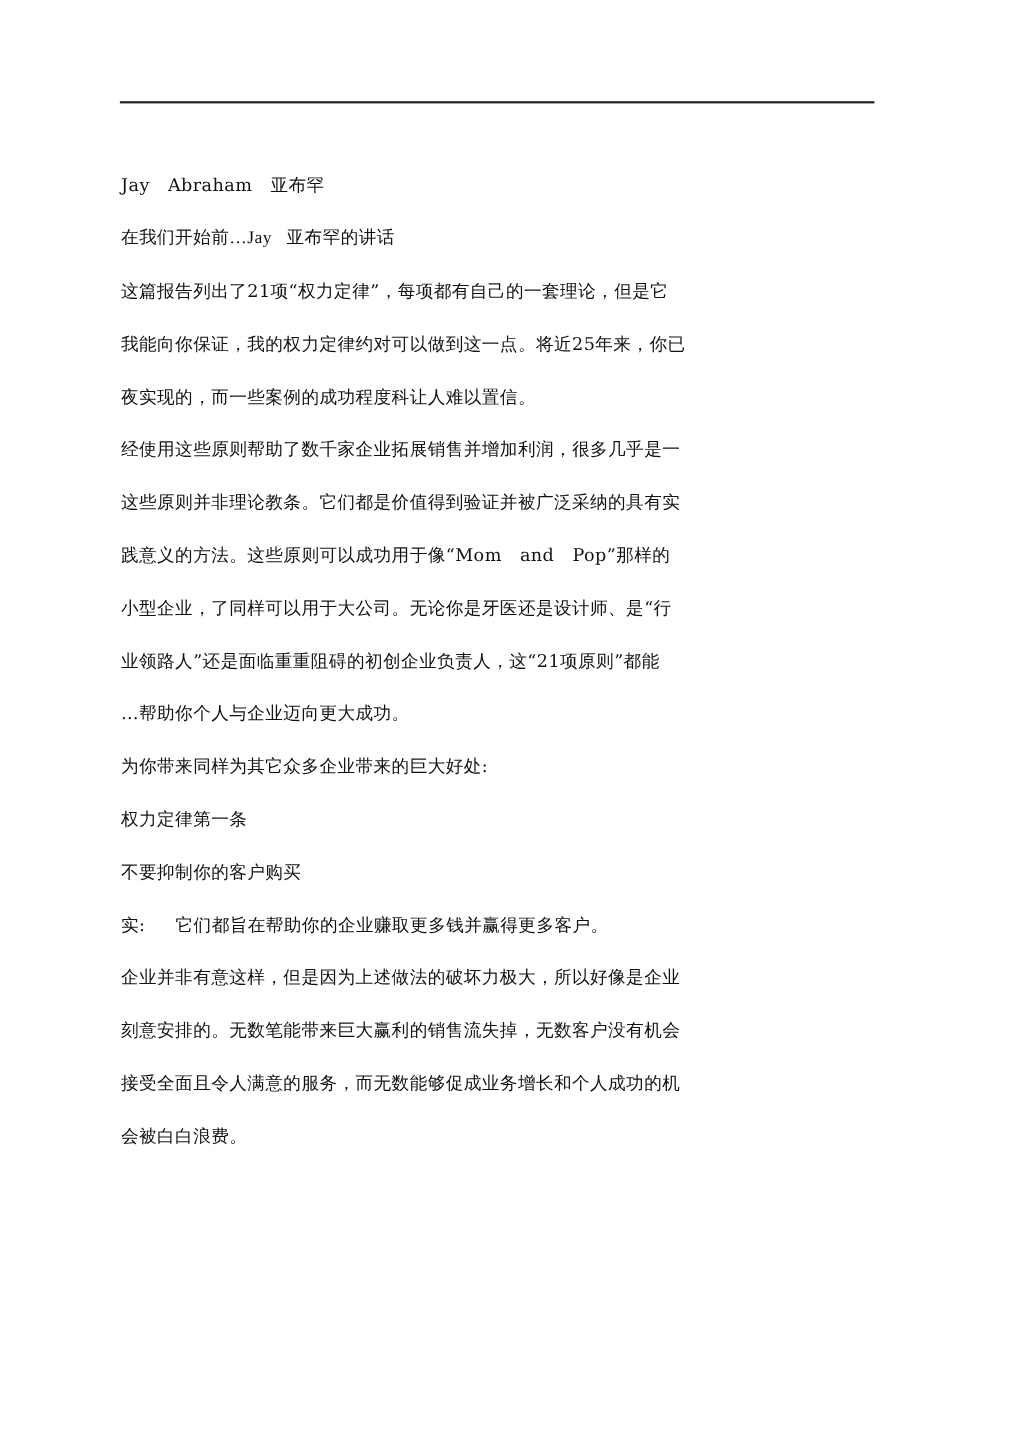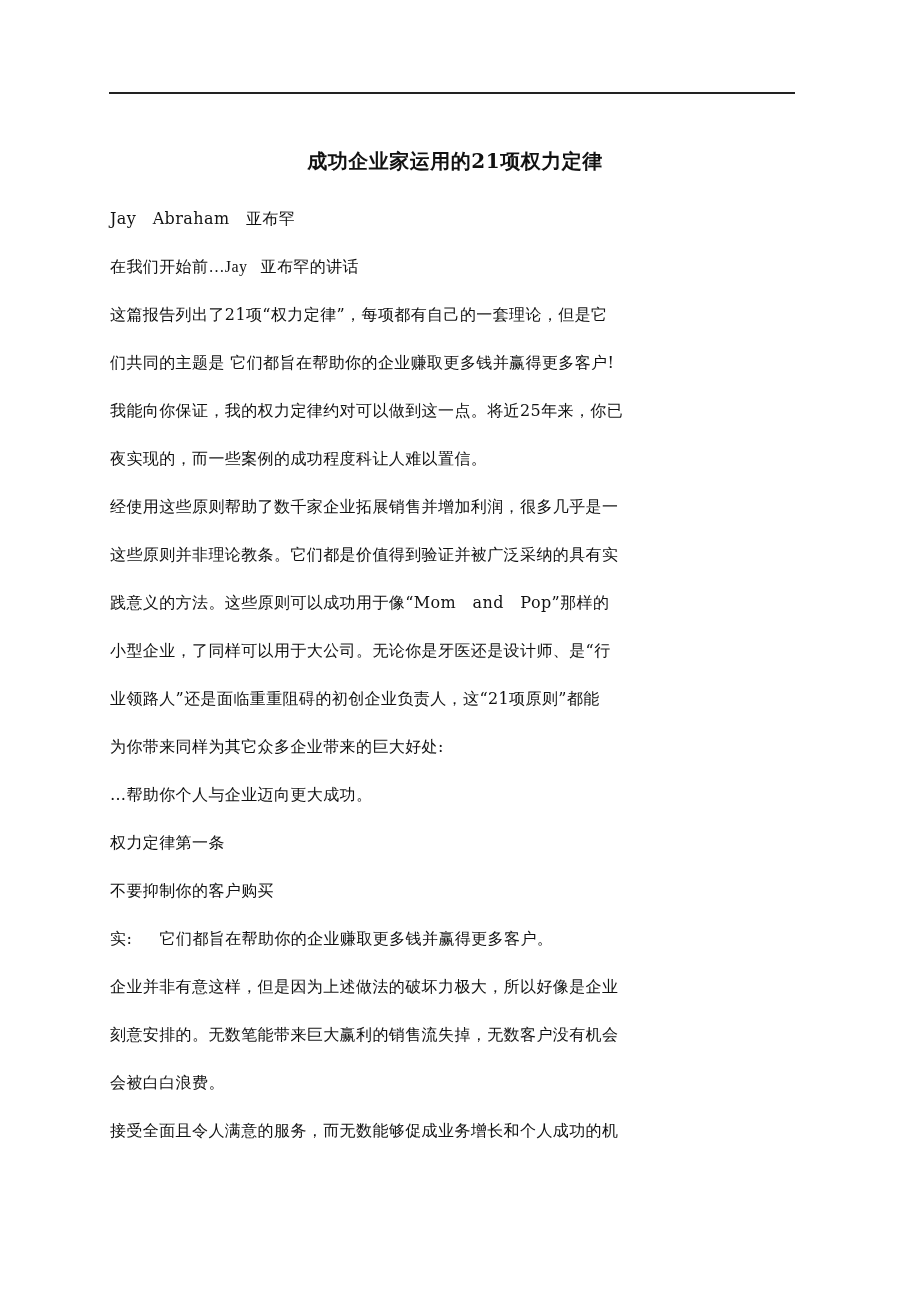--- a/index.html
+++ b/index.html
@@ -45,35 +45,33 @@
       white-space: nowrap;
       letter-spacing: 0.4px;
     }
   </style>
 </head>
 <body>
 
 <div class="rule"></div>
 
 <div class="page">
-  <div class="title">成功企业家运用的21项权力定律</div>
   <div class="line" style="white-space: pre;">Jay   Abraham   亚布罕</div>
   <div class="line" style="white-space: pre; font-family: Liberation Serif, serif;">在我们开始前…Jay   亚布罕的讲话</div>
 
   <div class="line">这篇报告列出了21项“权力定律”，每项都有自己的一套理论，但是它</div>
-  <div class="line">们共同的主题是 它们都旨在帮助你的企业赚取更多钱并赢得更多客户!</div>
   <div class="line">我能向你保证，我的权力定律约对可以做到这一点。将近25年来，你已</div>
   <div class="line">夜实现的，而一些案例的成功程度科让人难以置信。</div>
   <div class="line">经使用这些原则帮助了数千家企业拓展销售并增加利润，很多几乎是一</div>
   <div class="line">这些原则并非理论教条。它们都是价值得到验证并被广泛采纳的具有实</div>
   <div class="line" style="white-space: pre;">践意义的方法。这些原则可以成功用于像“Mom   and   Pop”那样的</div>
   <div class="line">小型企业，了同样可以用于大公司。无论你是牙医还是设计师、是“行</div>
   <div class="line">业领路人”还是面临重重阻碍的初创企业负责人，这“21项原则”都能</div>
+  <div class="line">…帮助你个人与企业迈向更大成功。</div>
   <div class="line">为你带来同样为其它众多企业带来的巨大好处:</div>
-  <div class="line">…帮助你个人与企业迈向更大成功。</div>
   <div class="line">权力定律第一条</div>
   <div class="line">不要抑制你的客户购买</div>
   <div class="line" style="white-space: pre;">实:     它们都旨在帮助你的企业赚取更多钱并赢得更多客户。</div>
   <div class="line">企业并非有意这样，但是因为上述做法的破坏力极大，所以好像是企业</div>
   <div class="line">刻意安排的。无数笔能带来巨大赢利的销售流失掉，无数客户没有机会</div>
+  <div class="line">接受全面且令人满意的服务，而无数能够促成业务增长和个人成功的机</div>
   <div class="line">会被白白浪费。</div>
-  <div class="line">接受全面且令人满意的服务，而无数能够促成业务增长和个人成功的机</div>
 </div>
 
 </body></html>

